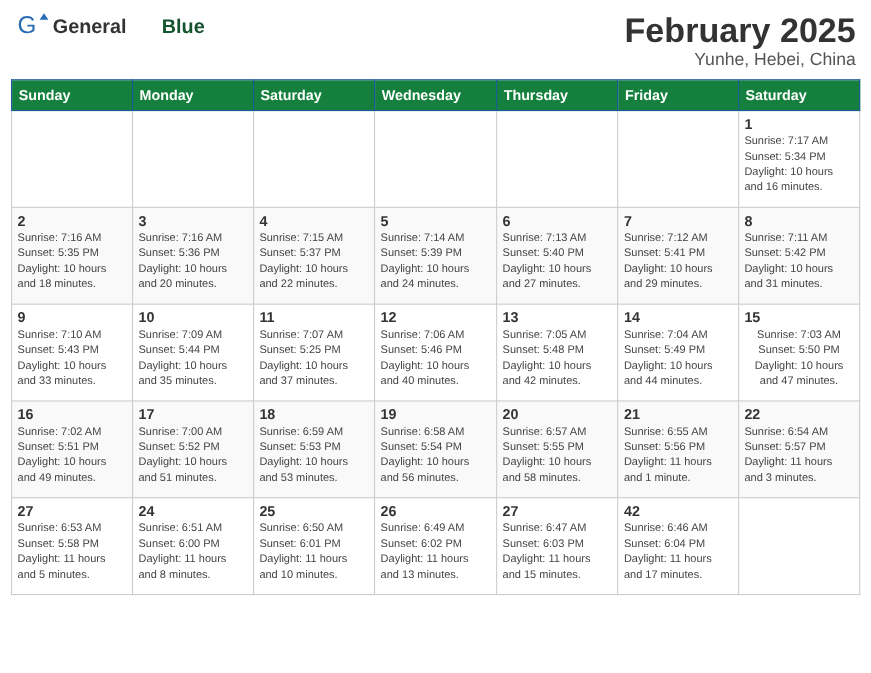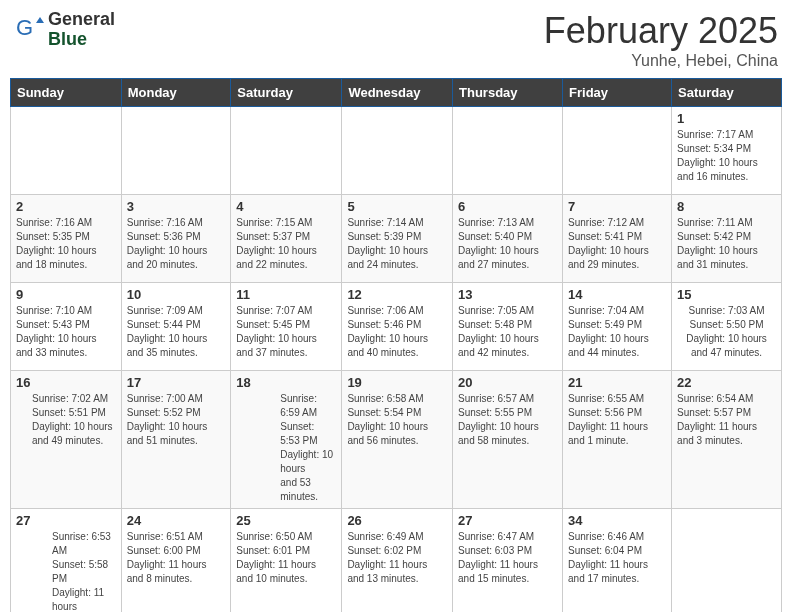--- a/index.html
+++ b/index.html
@@ -16,51 +16,52 @@
       align-items: flex-start;
       margin-bottom: 8px;
       padding: 0 4px;
     }
     .logo {
       display: flex;
       align-items: center;
     }
     .logo-text {
       display: flex;
-      flex-direction: column;
+      flex-direction: row;
       font-size: 18px;
       font-weight: bold;
       line-height: 1.1;
+      gap: 32px;
     }
     .logo-general { color: #333; }
     .logo-blue { color: #14532d; }
     .logo-icon {
       width: 30px;
       height: 30px;
       margin-right: 4px;
     }
     .title-block {
       text-align: right;
     }
     .month-title {
-      font-size: 36px;
-      font-weight: normal;
+      font-size: 31px;
+      font-weight: bold;
       color: #333;
     }
     .location {
       font-size: 16px;
       color: #555;
     }
     .calendar {
       width: 100%;
       border-collapse: collapse;
       border: 1px solid #ccc;
     }
     .calendar th {
-      background-color: #404040;
+      background-color: #15803d;
       color: white;
       text-align: left;
       padding: 6px 6px;
       font-size: 13px;
       font-weight: bold;
       border: 1px solid #1a5a9a;
     }
     .calendar td {
       vertical-align: top;
       border: 1px solid #ccc;
@@ -198,21 +199,21 @@
         <td>
           <span class="day-number">10</span>
           <div class="day-info" style="white-space: pre-line;">Sunrise: 7:09 AM
 Sunset: 5:44 PM
 Daylight: 10 hours
 and 35 minutes.</div>
         </td>
         <td>
           <span class="day-number">11</span>
           <div class="day-info" style="white-space: pre-line;">Sunrise: 7:07 AM
-Sunset: 5:45 PM
+Sunset: 5:25 PM
 Daylight: 10 hours
 and 37 minutes.</div>
         </td>
         <td>
           <span class="day-number">12</span>
           <div class="day-info" style="white-space: pre-line;">Sunrise: 7:06 AM
 Sunset: 5:46 PM
 Daylight: 10 hours
 and 40 minutes.</div>
         </td>
@@ -234,35 +235,35 @@
           <span class="day-number">15</span>
           <div class="day-info" style="white-space: pre-line; text-align: center;">Sunrise: 7:03 AM
 Sunset: 5:50 PM
 Daylight: 10 hours
 and 47 minutes.</div>
         </td>
       </tr>
       <tr>
         <td>
           <span class="day-number">16</span>
-          <div class="day-info" style="white-space: pre-line; margin-left: 16px;">Sunrise: 7:02 AM
+          <div class="day-info" style="white-space: pre-line;">Sunrise: 7:02 AM
 Sunset: 5:51 PM
 Daylight: 10 hours
 and 49 minutes.</div>
         </td>
         <td>
           <span class="day-number">17</span>
           <div class="day-info" style="white-space: pre-line;">Sunrise: 7:00 AM
 Sunset: 5:52 PM
 Daylight: 10 hours
 and 51 minutes.</div>
         </td>
         <td>
           <span class="day-number">18</span>
-          <div class="day-info" style="white-space: pre-line; margin-left: 44px;">Sunrise: 6:59 AM
+          <div class="day-info" style="white-space: pre-line;">Sunrise: 6:59 AM
 Sunset: 5:53 PM
 Daylight: 10 hours
 and 53 minutes.</div>
         </td>
         <td>
           <span class="day-number">19</span>
           <div class="day-info" style="white-space: pre-line;">Sunrise: 6:58 AM
 Sunset: 5:54 PM
 Daylight: 10 hours
 and 56 minutes.</div>
@@ -285,21 +286,21 @@
           <span class="day-number">22</span>
           <div class="day-info" style="white-space: pre-line;">Sunrise: 6:54 AM
 Sunset: 5:57 PM
 Daylight: 11 hours
 and 3 minutes.</div>
         </td>
       </tr>
       <tr>
         <td>
           <span class="day-number">27</span>
-          <div class="day-info" style="white-space: pre-line; margin-left: 36px;">Sunrise: 6:53 AM
+          <div class="day-info" style="white-space: pre-line;">Sunrise: 6:53 AM
 Sunset: 5:58 PM
 Daylight: 11 hours
 and 5 minutes.</div>
         </td>
         <td>
           <span class="day-number">24</span>
           <div class="day-info" style="white-space: pre-line;">Sunrise: 6:51 AM
 Sunset: 6:00 PM
 Daylight: 11 hours
 and 8 minutes.</div>
@@ -319,21 +320,21 @@
 and 13 minutes.</div>
         </td>
         <td>
           <span class="day-number">27</span>
           <div class="day-info" style="white-space: pre-line;">Sunrise: 6:47 AM
 Sunset: 6:03 PM
 Daylight: 11 hours
 and 15 minutes.</div>
         </td>
         <td>
-          <span class="day-number">34</span>
+          <span class="day-number">42</span>
           <div class="day-info" style="white-space: pre-line;">Sunrise: 6:46 AM
 Sunset: 6:04 PM
 Daylight: 11 hours
 and 17 minutes.</div>
         </td>
         <td class="empty-cell"></td>
       </tr>
     </tbody>
 </table>
 

